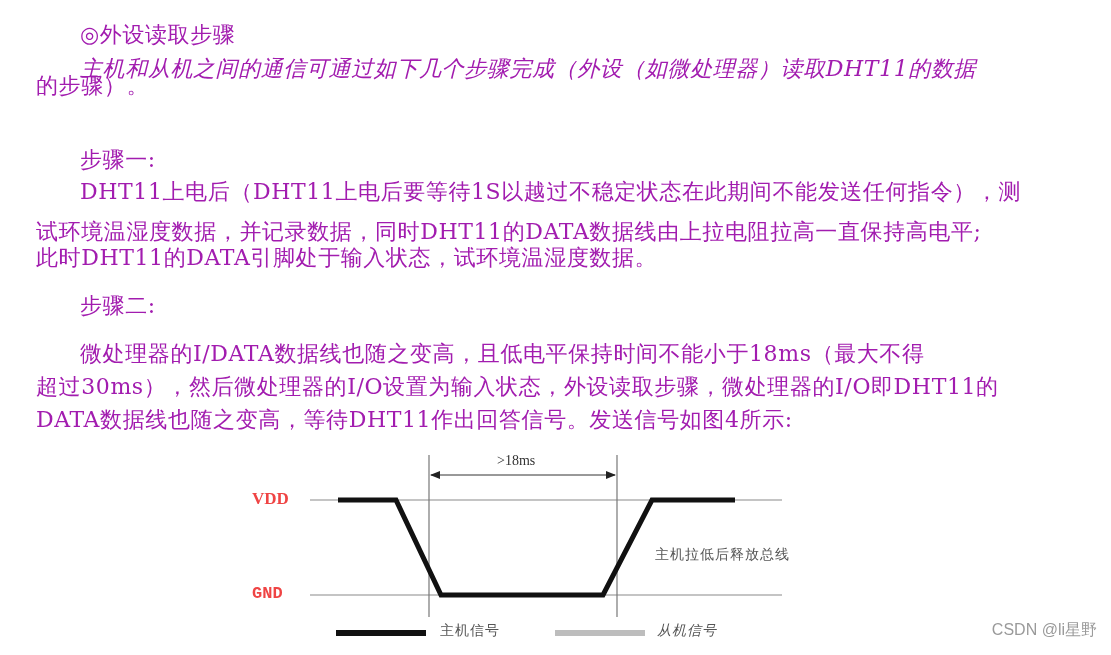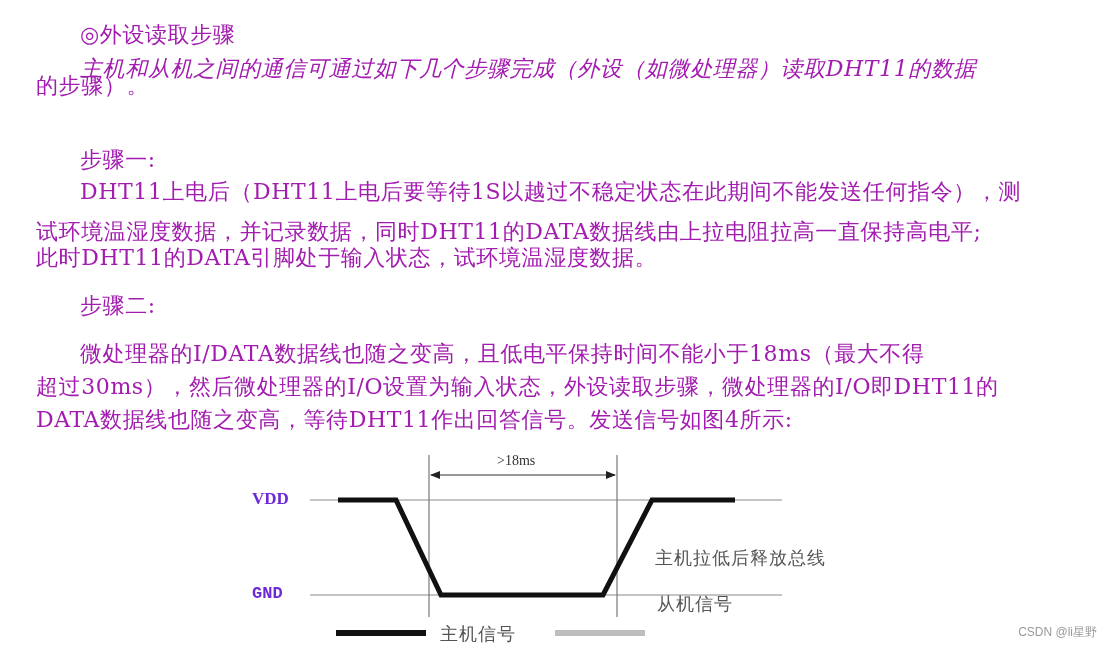--- a/index.html
+++ b/index.html
@@ -9,24 +9,24 @@
   }
   .line {
     position: absolute; white-space: nowrap; font-size: 22px; line-height: 26px;
     letter-spacing: 0.6px; color: #a21caf;
   }
   .diagram { position: absolute; left: 0; top: 0; width: 1111px; height: 655px; }
   .dlabel {
     position: absolute; font-family: "Liberation Serif", "DejaVu Serif", serif;
     color: #222; white-space: nowrap;
   }
-  .lbl-axis { font-size: 17px; font-weight: bold; color: #6d28d9; }
-  .lbl-cn { font-size: 18px; color: #555; letter-spacing: 1px; }
+  .lbl-axis { font-size: 17px; font-weight: bold; color: #ef4444; }
+  .lbl-cn { font-size: 14px; color: #555; letter-spacing: 1px; }
   .watermark {
-    position: absolute; right: 14px; bottom: 14px; font-size: 12px;
+    position: absolute; right: 14px; bottom: 14px; font-size: 16px;
     font-family: "Liberation Sans", "DejaVu Sans", sans-serif; color: #9a9a9a;
   }
 </style>
 </head>
 <body>
 
 <div>
   <div class="line" style="left:80px; top:22px;">◎外设读取步骤</div>
   <div class="line" style="left:80px; top:56px;font-style:italic;">主机和从机之间的通信可通过如下几个步骤完成（外设（如微处理器）读取DHT11的数据</div>
   <div class="line" style="left:36px; top:73px;">的步骤）。</div>
@@ -65,16 +65,16 @@
 
     <line x1="336" y1="633" x2="426" y2="633" stroke="#111" stroke-width="6"></line>
     <line x1="555" y1="633" x2="645" y2="633" stroke="#bdbdbd" stroke-width="6"></line>
   </svg>
 
   <div class="dlabel lbl-axis" style="left:252px; top:489px;">VDD</div>
   <div class="dlabel lbl-axis" style="left:252px; top:584px;font-family:Liberation Mono, monospace;">GND</div>
   <div class="dlabel" style="left:497px; top:453px; font-size:14px; color:#333;text-align:right;">&gt;18ms</div>
   <div class="dlabel lbl-cn" style="left:655px; top:546px;">主机拉低后释放总线</div>
   <div class="dlabel lbl-cn" style="left:440px; top:622px;">主机信号</div>
-  <div class="dlabel lbl-cn" style="left:657px; top:592px;">从机信号</div>
+  <div class="dlabel lbl-cn" style="left:657px; top:622px;font-style:italic;">从机信号</div>
 </div>
 
 <div class="watermark">CSDN @li星野</div>
 
 </body></html>

